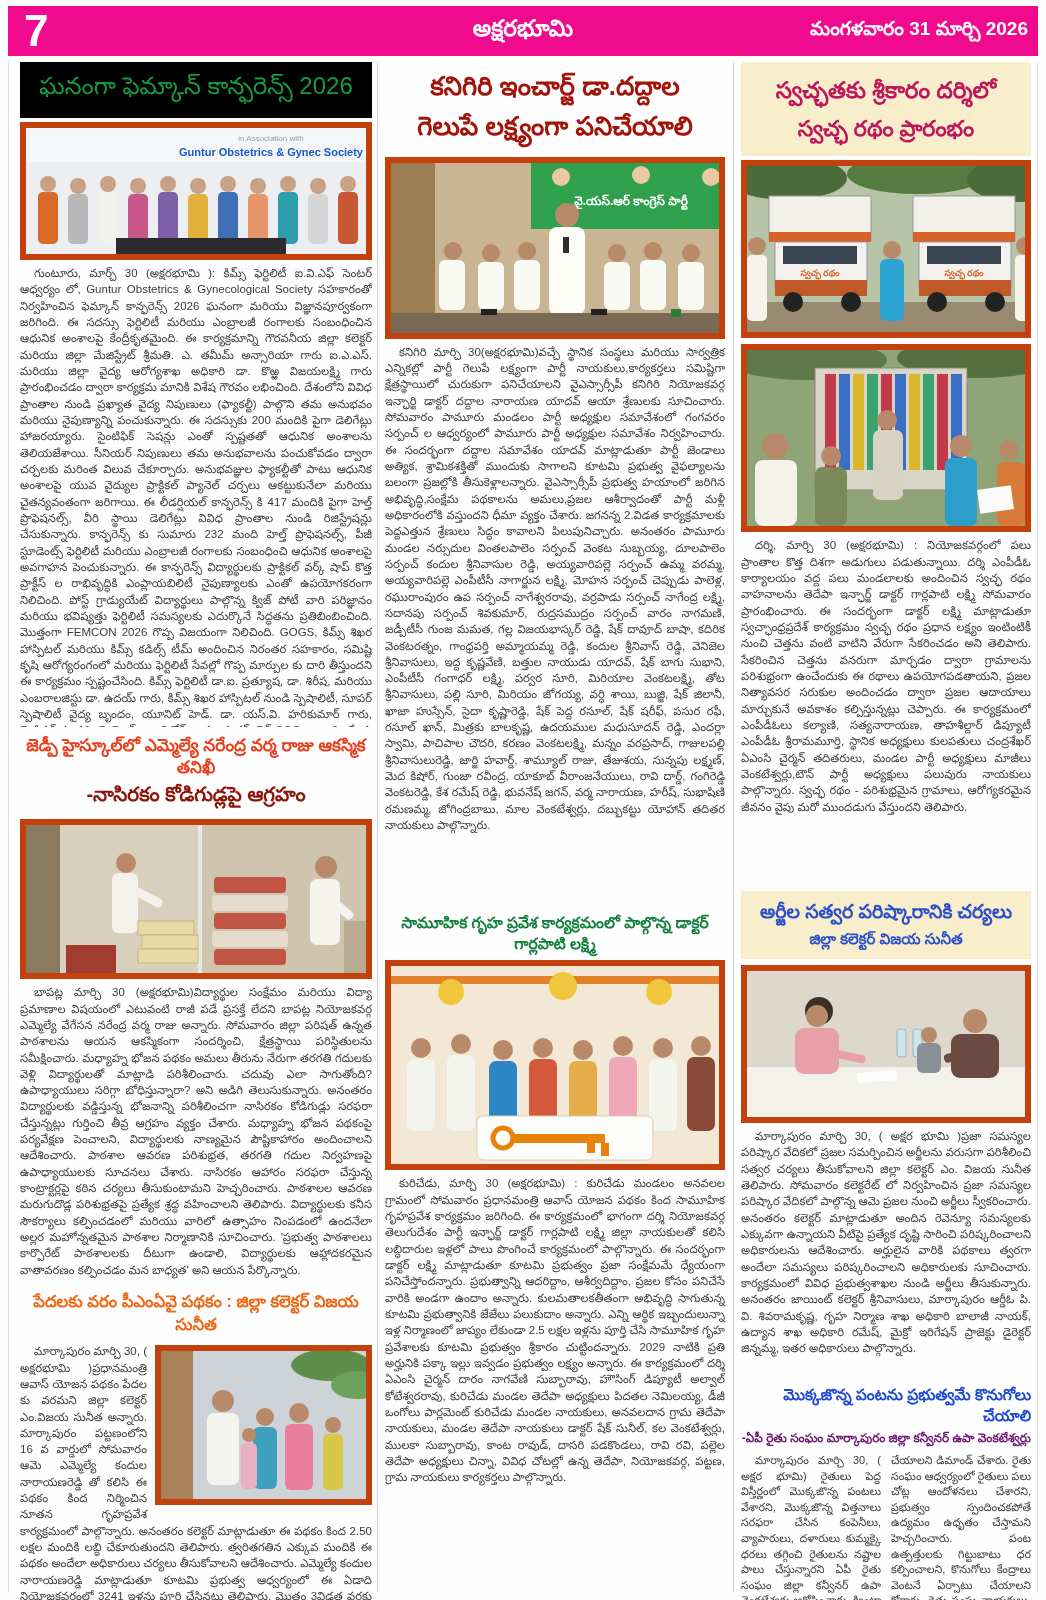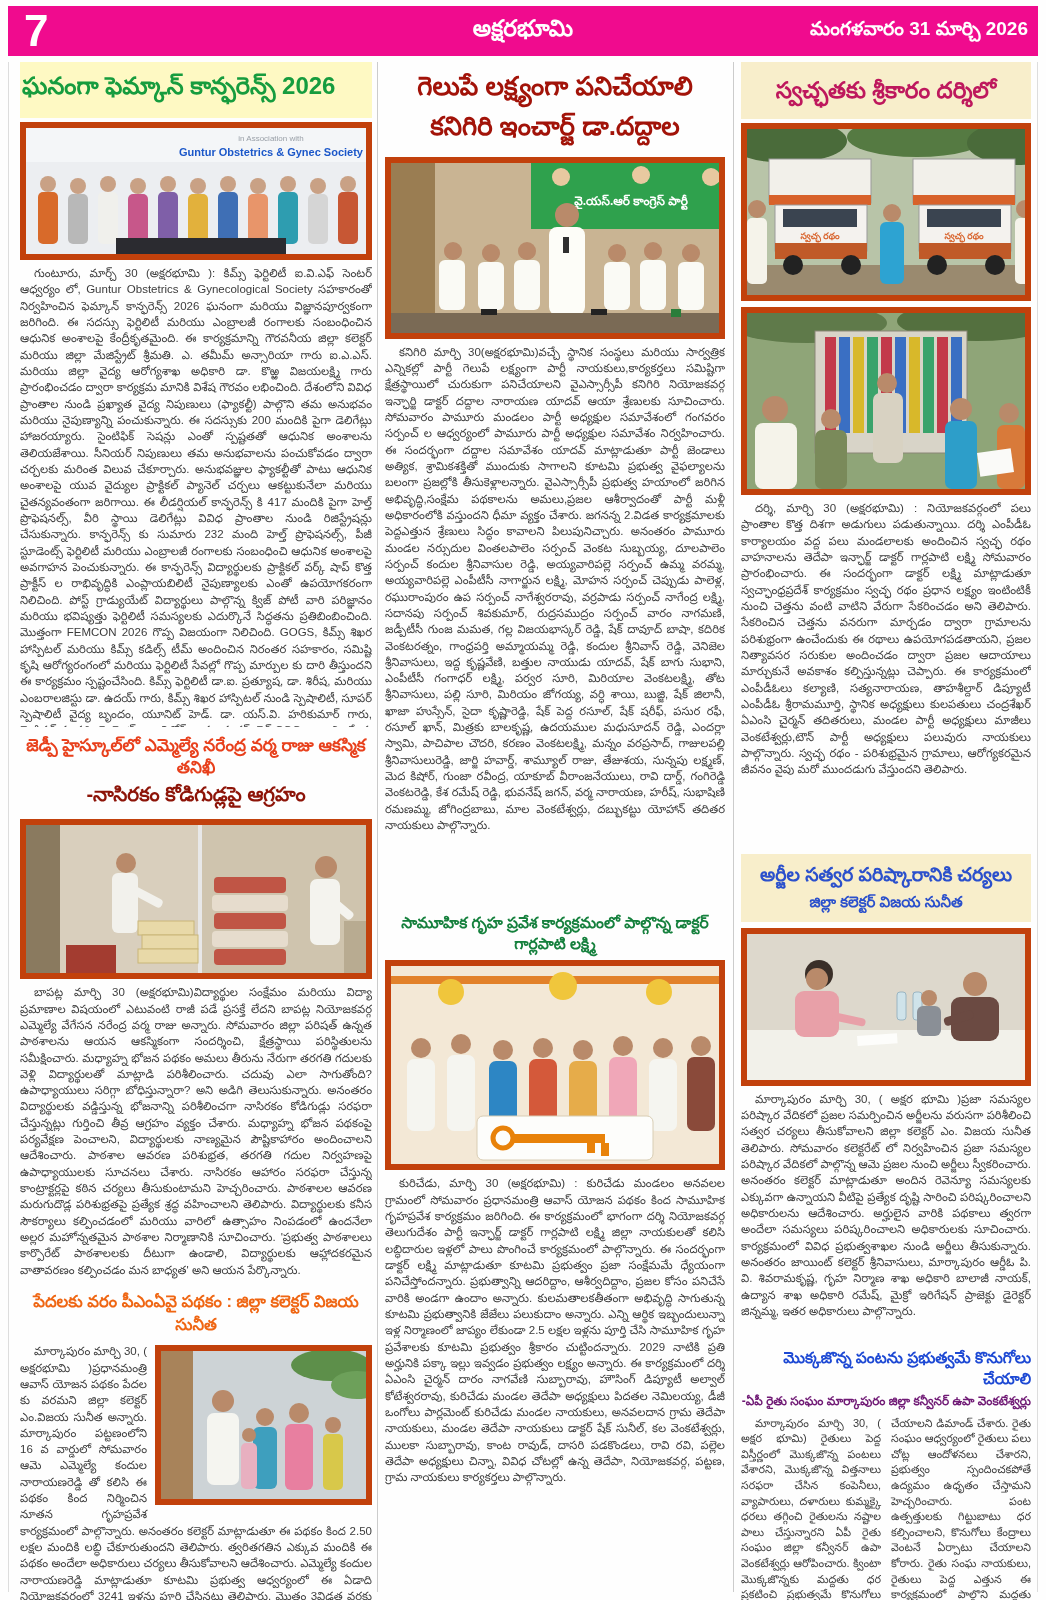--- a/index.html
+++ b/index.html
@@ -13,21 +13,21 @@
   .edate{margin-left:auto;padding-right:10px;font-size:19px;font-weight:bold;}
   
   .vrule{position:absolute;top:62px;bottom:8px;width:1px;background:#cccccc;}
   .edge{position:absolute;top:62px;bottom:8px;width:1px;background:#dddddd;}
   
   .col{position:absolute;top:62px;}
   #col1{left:20px;width:352px;}
   #col2{left:385px;width:340px;}
   #col3{left:741px;width:290px;}
   
-  .head-green{background:#fef9c3;color:#169c3e;font-size:24px;font-weight:bold;
+  .head-green{background:#000000;color:#169c3e;font-size:24px;font-weight:normal;text-align:center;
               padding:10px 2px 12px;}
   .head-maroon{color:#a21309;font-size:26px;font-weight:bold;text-align:center;line-height:1.55;
                padding:4px 0 6px;}
   .head-blue-box{background:#f8eecb;color:#be185d;font-weight:bold;text-align:center;padding:9px 2px;}
   .head-blue-box .l1{font-size:23px;line-height:1.7;}
   .head-blue-box .l2{font-size:22px;line-height:1.7;}
   .head-blue-sm{background:#f8eecb;color:#2b50cc;font-weight:bold;text-align:center;padding:7px 2px 8px;}
   .head-blue-sm .l1{font-size:19px;line-height:1.5;}
   .head-blue-sm .l2{font-size:15px;line-height:1.6;}
   .redhead{color:#e8401c;font-size:17px;font-weight:bold;text-align:center;line-height:1.3;margin-top:8px;}
@@ -161,22 +161,22 @@
         </svg>
       </div>
       <p>మార్కాపురం మార్చి 30, ( అక్షరభూమి )ప్రధానమంత్రి ఆవాస్ యోజన పథకం పేదల కు వరమని జిల్లా కలెక్టర్ ఎం.విజయ సునీత అన్నారు. మార్కాపురం పట్టణంలోని 16 వ వార్డులో సోమవారం ఆమె ఎమ్మెల్యే కందుల నారాయణరెడ్డి తో కలిసి ఈ పథకం కింద నిర్మించిన నూతన గృహప్రవేశ కార్యక్రమంలో పాల్గొన్నారు. అనంతరం కలెక్టర్ మాట్లాడుతూ ఈ పథకం కింద 2.50 లక్షల మందికి లబ్ధి చేకూరుతుందని తెలిపారు. త్వరితగతిన ఎక్కువ మందికి ఈ పథకం అందేలా అధికారులు చర్యలు తీసుకోవాలని ఆదేశించారు. ఎమ్మెల్యే కందుల నారాయణరెడ్డి మాట్లాడుతూ కూటమి ప్రభుత్వ ఆధ్వర్యంలో ఈ ఏడాది నియోజకవర్గంలో 3241 ఇళ్లను పూర్తి చేసినట్లు తెలిపారు. మొత్తం 3విడత వరకు ఈ పథకం కింద లబ్ధిదారులకు అందజేయాలని నిర్దేశించారు. కార్యక్రమంలో ఆర్డీఓ పి. ప్రభాకర్, జిల్లా హౌసింగ్ పీడీ మోహన్ రావు, డీఈ పవన్ కుమార్, మున్సిపల్ నాయకులు, నాయకమ్మణులు, తదితరులు పాల్గొన్నారు.</p>
     </div>
 
   </div>
 
   <div class="col" id="col2">
 
     <div class="head-maroon">
+      <div>కనిగిరి ఇంచార్జ్ డా.దద్దాల</div>
       <div>గెలుపే లక్ష్యంగా పనిచేయాలి</div>
-      <div>కనిగిరి ఇంచార్జ్ డా.దద్దాల</div>
     </div>
 
     <div class="photo mt4" style="height:170px">
       <svg width="338" height="170" viewBox="0 0 338 170">
         <rect width="338" height="170" fill="#c9b493"></rect>
         <rect width="44" height="170" fill="#9a7d52"></rect>
         <rect x="140" y="0" width="198" height="66" fill="#2fa14d"></rect>
         <circle cx="170" cy="14" r="9" fill="#e8c9a0"></circle>
           <circle cx="250" cy="12" r="9" fill="#e8c9a0"></circle>
           <circle cx="320" cy="14" r="9" fill="#e8c9a0"></circle>
@@ -247,20 +247,21 @@
     <div class="body" style="height:460px">
       <p>కురిచేడు, మార్చి 30 (అక్షరభూమి) : కురిచేడు మండలం అనవలల గ్రామంలో సోమవారం ప్రధానమంత్రి ఆవాస్ యోజన పథకం కింద సామూహిక గృహప్రవేశ కార్యక్రమం జరిగింది. ఈ కార్యక్రమంలో భాగంగా దర్శి నియోజకవర్గ తెలుగుదేశం పార్టీ ఇన్ఛార్జ్ డాక్టర్ గార్లపాటి లక్ష్మి జిల్లా నాయకులతో కలిసి లబ్ధిదారుల ఇళ్లలో పాలు పొంగించే కార్యక్రమంలో పాల్గొన్నారు. ఈ సందర్భంగా డాక్టర్ లక్ష్మి మాట్లాడుతూ కూటమి ప్రభుత్వం ప్రజా సంక్షేమమే ధ్యేయంగా పనిచేస్తోందన్నారు. ప్రభుత్వాన్ని ఆదరిద్దాం, ఆశీర్వదిద్దాం, ప్రజల కోసం పనిచేసే వారికి అండగా ఉందాం అన్నారు. కులమతాలకతీతంగా అభివృద్ధి సాగుతున్న కూటమి ప్రభుత్వానికి జేజేలు పలుకుదాం అన్నారు. ఎన్ని ఆర్థిక ఇబ్బందులున్నా ఇళ్ల నిర్మాణంలో జాప్యం లేకుండా 2.5 లక్షల ఇళ్లను పూర్తి చేసి సామూహిక గృహ ప్రవేశాలకు కూటమి ప్రభుత్వం శ్రీకారం చుట్టిందన్నారు. 2029 నాటికి ప్రతి అర్హునికి పక్కా ఇల్లు ఇవ్వడం ప్రభుత్వం లక్ష్యం అన్నారు. ఈ కార్యక్రమంలో దర్శి ఏఎంసి చైర్మన్ దారం నాగవేణి సుబ్బారావు, హౌసింగ్ డిప్యూటీ అల్వాల్ కోటేశ్వరరావు, కురిచేడు మండల తెదేపా అధ్యక్షులు పిదతల నెమిలయ్య, డీజీ ఒంగోలు పార్లమెంట్ కురిచేడు మండల నాయకులు, అనవలదాన గ్రామ తెదేపా నాయకులు, మండల తెదేపా నాయకులు డాక్టర్ షేక్ సునీల్, కల వెంకటేశ్వర్లు, ములకా సుబ్బారావు, కాంట రావుడ్, దాసరి పడకొండలు, రావి రవి, పల్లెల తెదేపా అధ్యక్షులు చిన్నా, వివిధ చోటల్లో ఉన్న తెదేపా, నియోజకవర్గ, పట్టణ, గ్రామ నాయకులు కార్యకర్తలు పాల్గొన్నారు.</p>
     </div>
 
   </div>
 
   <div class="col" id="col3">
 
     <div class="head-blue-box">
       <div class="l1">స్వచ్ఛతకు శ్రీకారం దర్శిలో</div>
+      <div class="l2">స్వచ్ఛ రథం ప్రారంభం</div>
     </div>
 
     <div class="photo mt4" style="height:166px">
       <svg width="288" height="166" viewBox="0 0 288 166">
         <rect width="288" height="166" fill="#b8c4a8"></rect>
         <ellipse cx="40" cy="12" rx="60" ry="22" fill="#4a6b3a"></ellipse>
           <ellipse cx="170" cy="8" rx="70" ry="20" fill="#557a42"></ellipse>
           <ellipse cx="270" cy="14" rx="50" ry="22" fill="#4a6b3a"></ellipse>
         <rect x="0" y="136" width="288" height="30" fill="#9a8a6f"></rect>
         <g>

